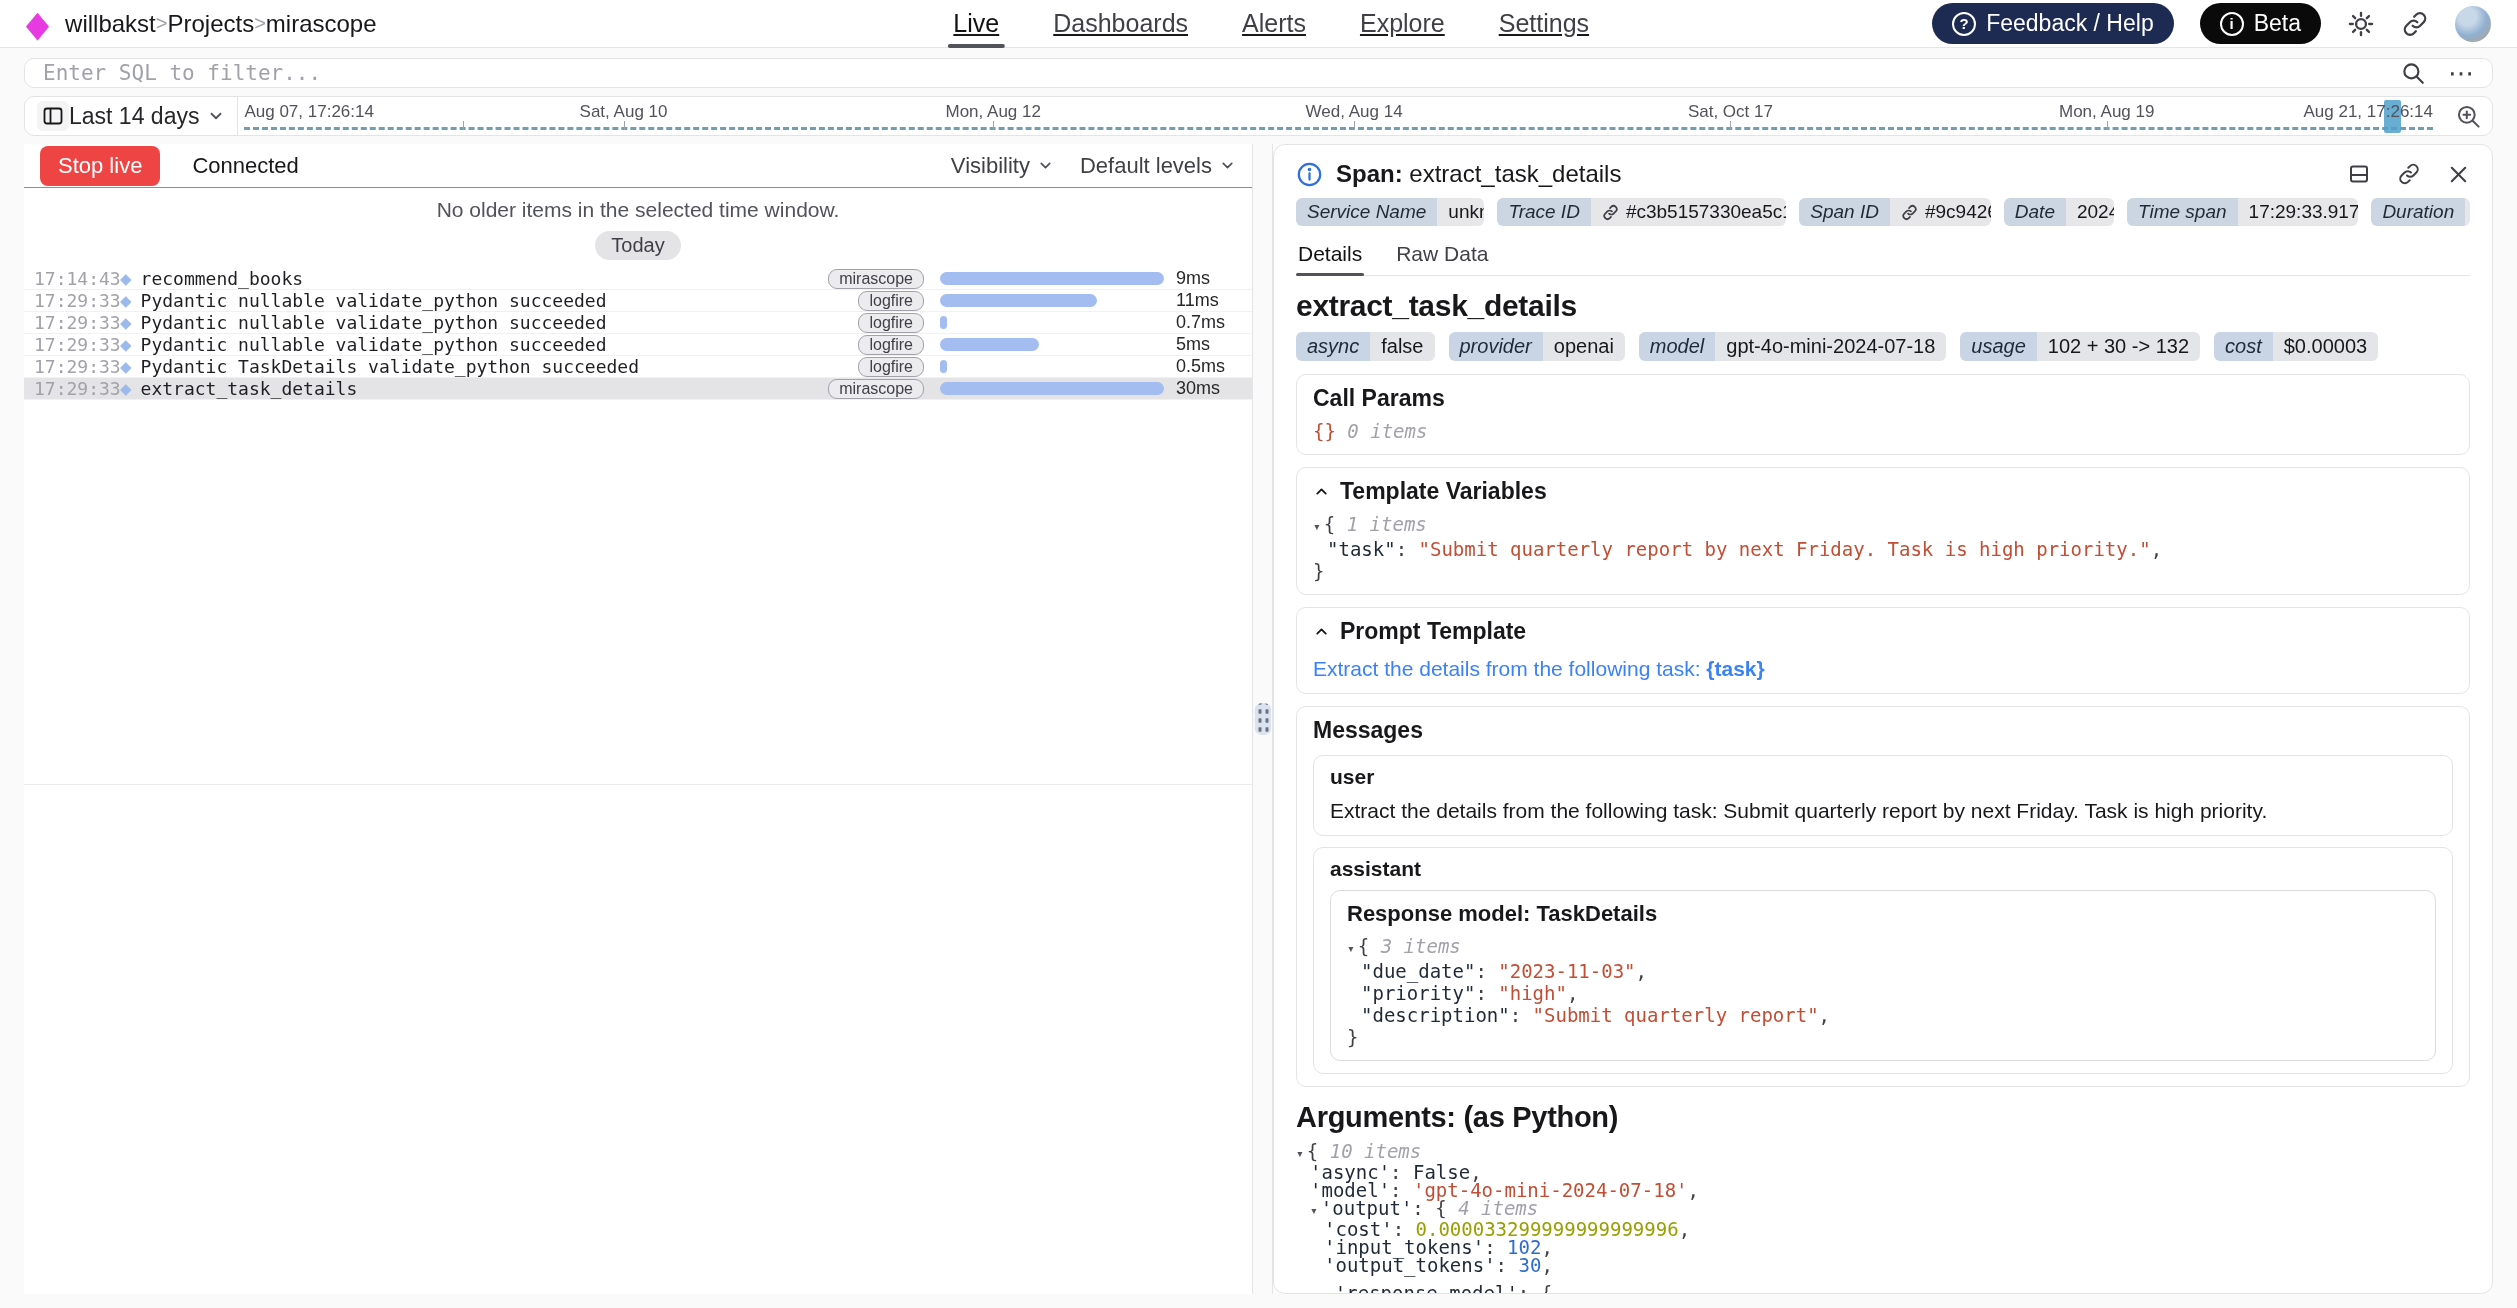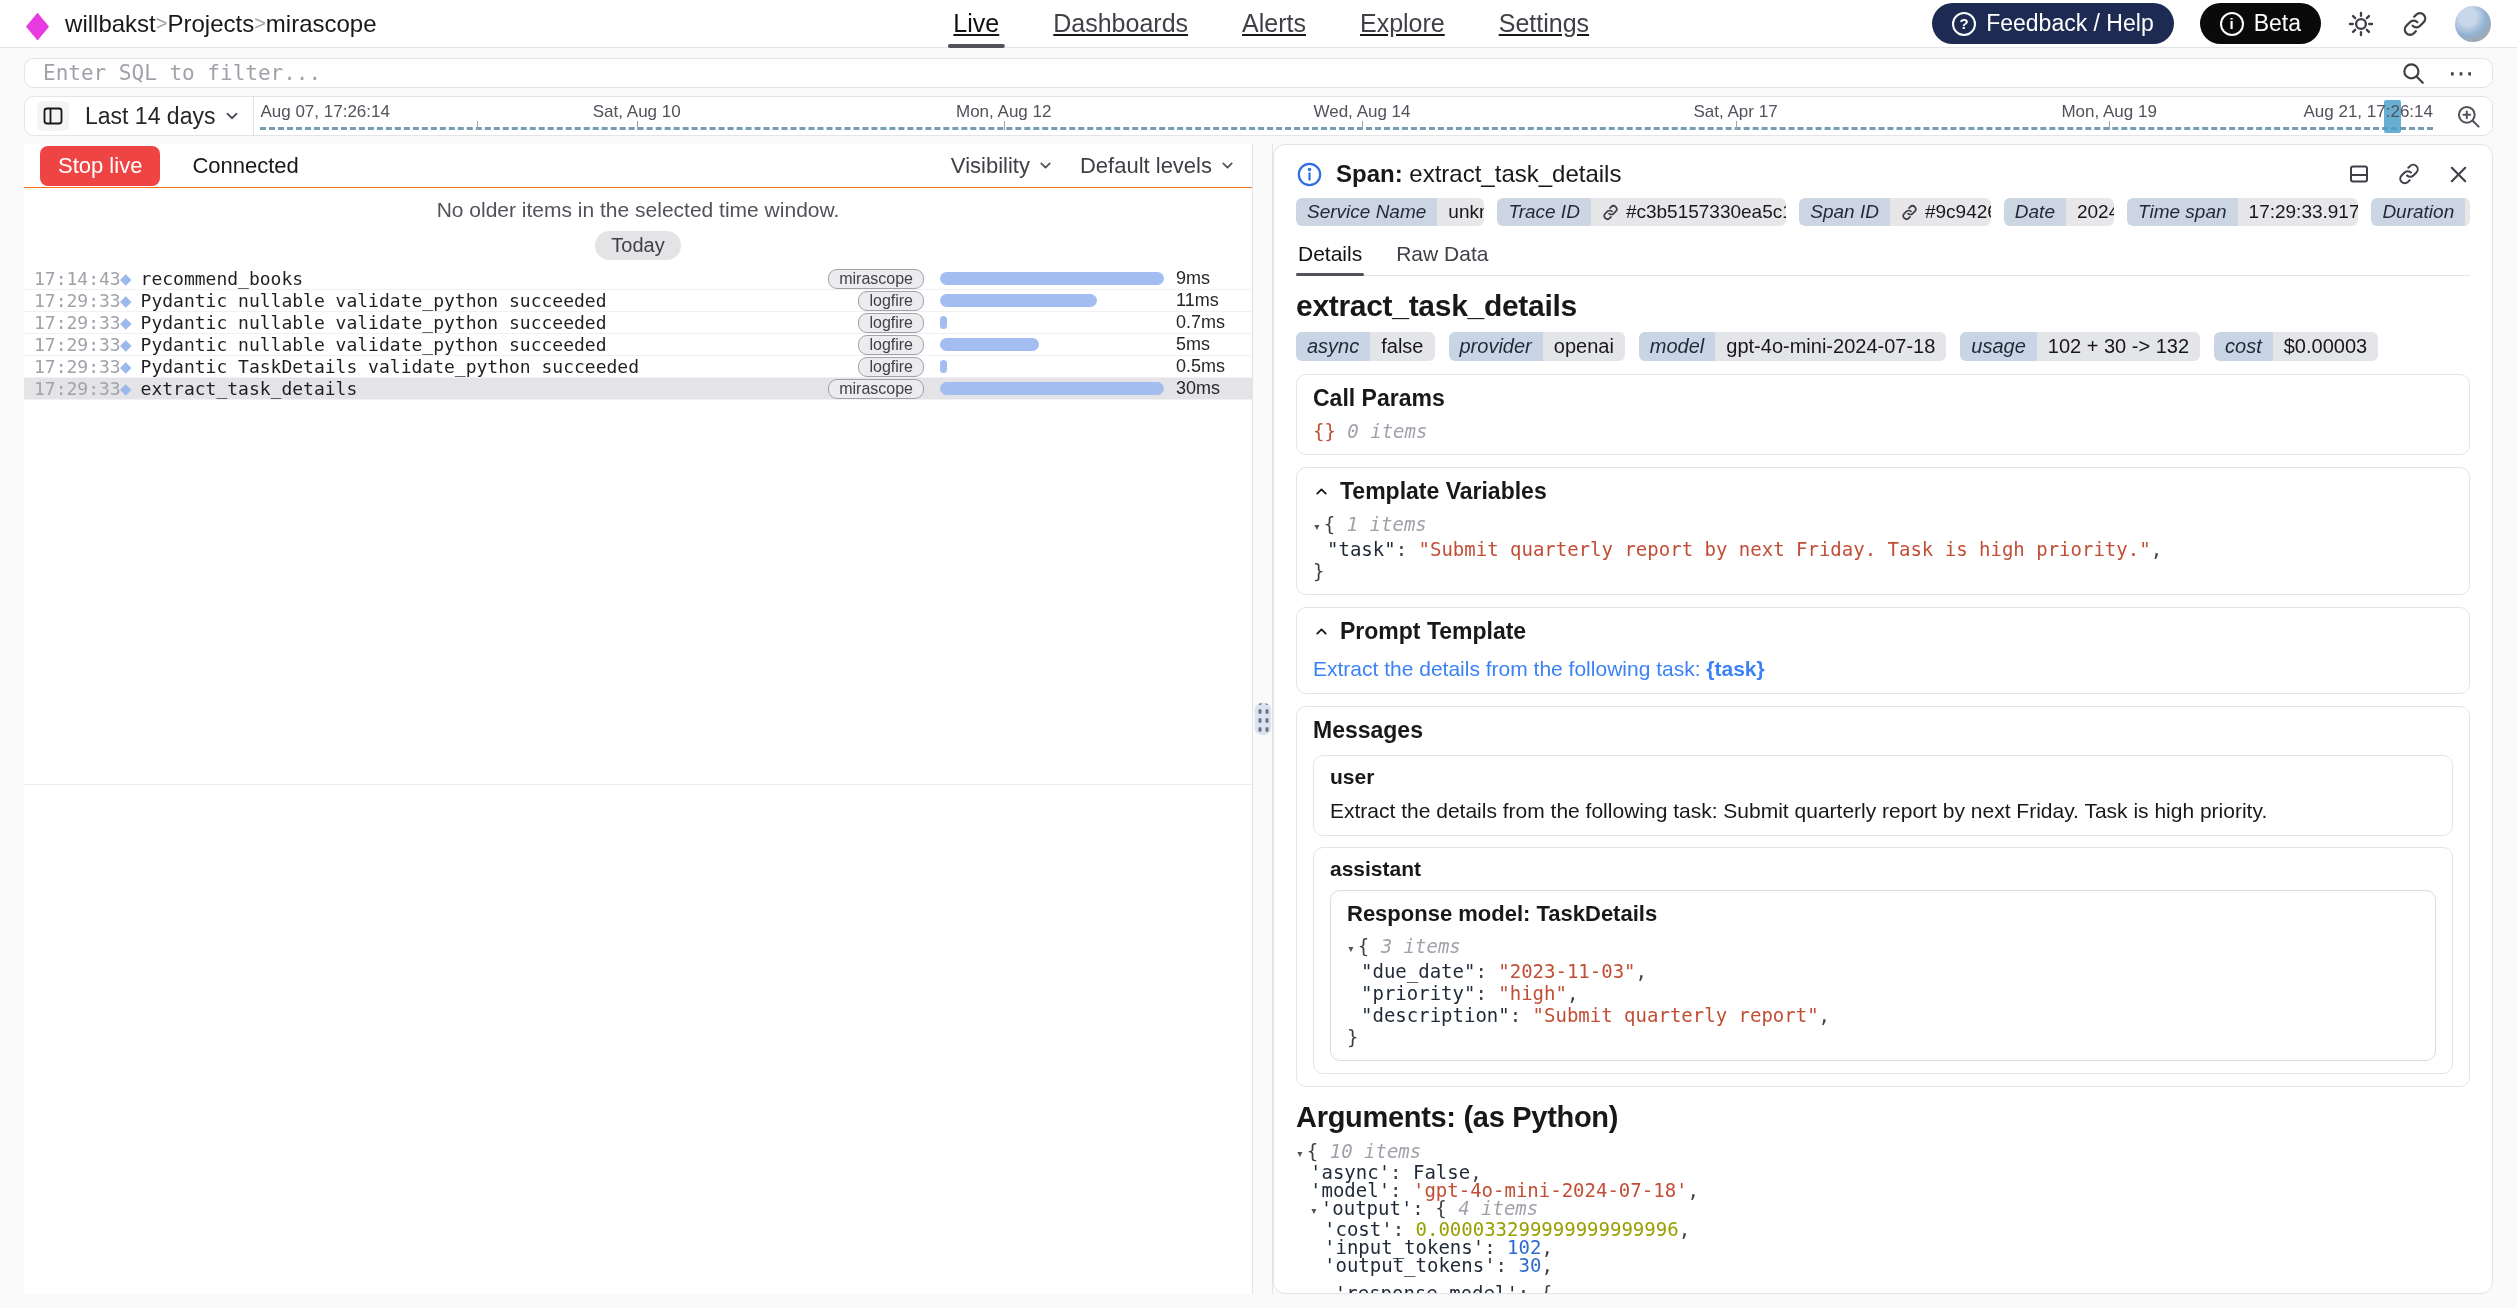--- a/index.html
+++ b/index.html
@@ -40,21 +40,21 @@
   .sql-input { flex:1; border:none; outline:none; font-family:"DejaVu Sans Mono",monospace; font-size:21px; color:#27272a; background:transparent; }
   .sql-input::placeholder { color:#a1a1aa; }
   .sql-actions { display:flex; align-items:center; gap:22px; }
   .more-glyph { font-size:26px; color:#3f3f46; line-height:1; cursor:pointer; }
 
   
   .timelinebar {
     margin:8px 24px 0; height:40px; background:#fff; border:1px solid #e4e4e7;
     border-radius:10px; display:flex; align-items:center;
   }
-  .tl-left { display:flex; align-items:center; gap:16px; padding:0 12px; height:100%; }
+  .tl-left { display:flex; align-items:center; gap:0; padding:0 12px; height:100%; }
   .sidebar-toggle { width:32px; height:30px; background:#f4f4f5; border-radius:6px; display:grid; place-items:center; cursor:pointer; }
   .range-select { display:flex; align-items:center; gap:8px; font-size:23px; color:#27272a; cursor:pointer; white-space:nowrap; }
   .tl-sep { width:1px; height:100%; background:#e4e4e7; }
   .tl-track { flex:1; position:relative; height:100%; margin-right:6px; }
   .tl-label { position:absolute; top:5px; transform:translateX(-50%); font-size:17px; color:#52525b; white-space:nowrap; z-index:2; }
   .tl-label.first { transform:none; }
   .tl-label.last { transform:translateX(-100%); }
   .tl-tick { position:absolute; top:24px; width:1px; height:9px; background:#9ca3af; z-index:2; }
   .tl-dashed { position:absolute; left:6px; right:6px; bottom:5px; border-top:3px dashed #5c8ca3; opacity:.85; }
   .tl-selection { position:absolute; right:38px; top:3px; bottom:2px; width:17px; background:#4da0cb; border-radius:2px; opacity:.85; z-index:1; }
@@ -224,21 +224,21 @@
           <polyline points="6,9 12,15 18,9"></polyline>
         </svg>
     </span>
   </div>
   <div class="tl-sep"></div>
   <div class="tl-track">
     <span class="tl-label first" style="left:6px">Aug 07, 17:26:14</span>
     <span class="tl-label" style="left:17.5%">Sat, Aug 10</span>
     <span class="tl-label" style="left:34.3%">Mon, Aug 12</span>
     <span class="tl-label" style="left:50.7%">Wed, Aug 14</span>
-    <span class="tl-label" style="left:67.8%">Sat, Apr 17</span>
+    <span class="tl-label" style="left:67.8%">Sat, Oct 17</span>
     <span class="tl-label" style="left:84.9%">Mon, Aug 19</span>
     <span class="tl-label last" style="left:calc(100% - 6px)">Aug 21, 17:26:14</span>
     <span class="tl-tick" style="left:10.2%"></span>
     <span class="tl-tick" style="left:17.5%"></span>
     <span class="tl-tick" style="left:34.3%"></span>
     <span class="tl-tick" style="left:50.7%"></span>
     <span class="tl-tick" style="left:67.8%"></span>
     <span class="tl-tick" style="left:84.9%"></span>
     <div class="tl-dashed"></div>
     <div class="tl-selection"></div>

